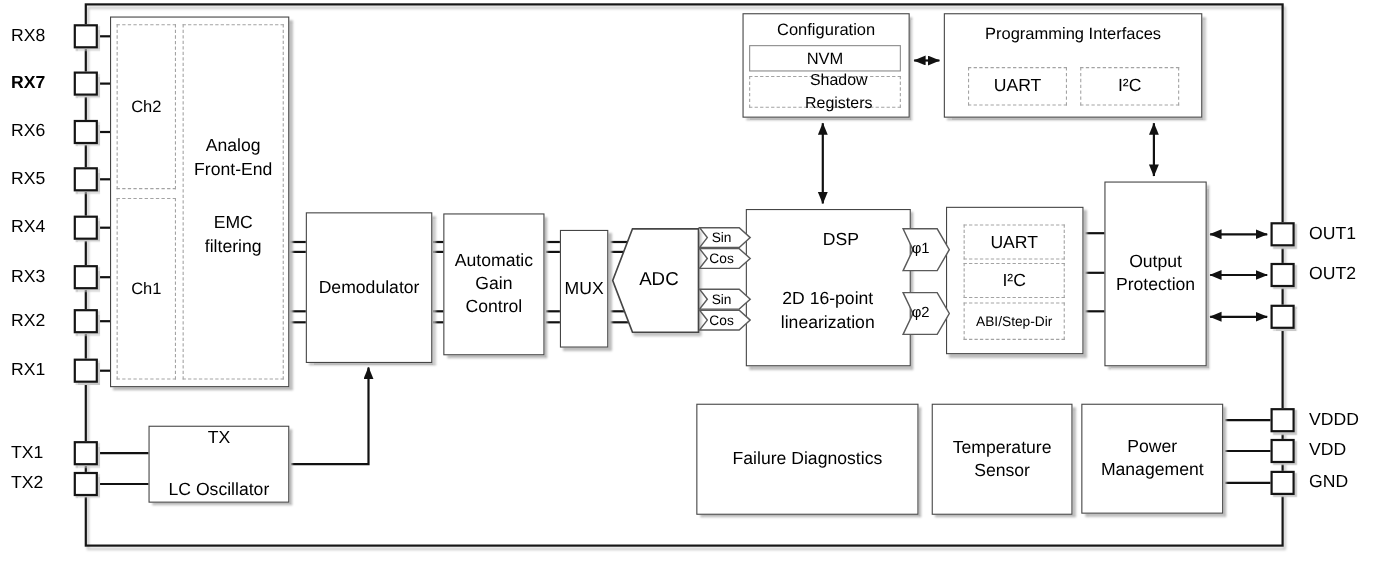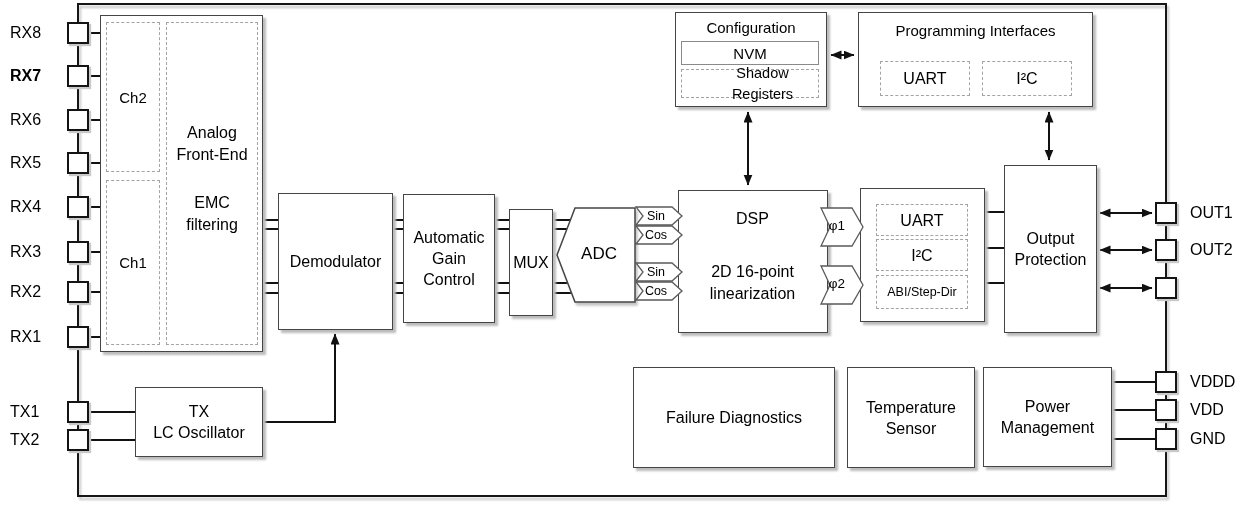--- a/index.html
+++ b/index.html
@@ -141,21 +141,21 @@
     <div>Automatic</div>
     <div>Gain</div>
     <div>Control</div>
   </div>
 
   <div class="box" style="left:509px;top:209px;width:44px;height:107px;">
     <div>MUX</div>
   </div>
 
   <div class="box plain" style="left:678px;top:190px;width:150px;height:143px;">
-    <div class="abslabel" style="left:0;top:17px;width:147px;">DSP</div>
+    <div class="abslabel" style="left:12px;top:17px;width:147px;">DSP</div>
     <div class="abslabel" style="left:0;top:70px;width:147px;">
       <div>2D 16-point</div>
       <div>linearization</div>
     </div>
   </div>
 
   <div class="box plain" style="left:860px;top:188px;width:125px;height:134px;">
     <div class="dashedbox" style="left:15px;top:15px;width:92px;height:32px;font-size:16px;">
       <span>UART</span>
     </div>
@@ -185,21 +185,21 @@
   <div class="box plain" style="left:858px;top:12px;width:235px;height:95px;">
     <div class="boxtitle" style="top:9px;">Programming Interfaces</div>
     <div class="dashedbox" style="left:21px;top:48px;width:90px;height:35px;font-size:16px;">
       <span>UART</span>
     </div>
     <div class="dashedbox" style="left:123px;top:48px;width:90px;height:35px;font-size:16px;">
       <span>I²C</span>
     </div>
   </div>
 
-  <div class="box" style="left:135px;top:387px;width:128px;height:70px;">
+  <div class="box" style="left:135px;top:387px;width:128px;height:70px;justify-content:space-between;">
     <div>TX</div>
     <div>LC Oscillator</div>
   </div>
 
   <div class="box" style="left:633px;top:367px;width:202px;height:101px;">
     <div>Failure Diagnostics</div>
   </div>
 
   <div class="box" style="left:847px;top:367px;width:128px;height:101px;">
     <div>Temperature</div>

